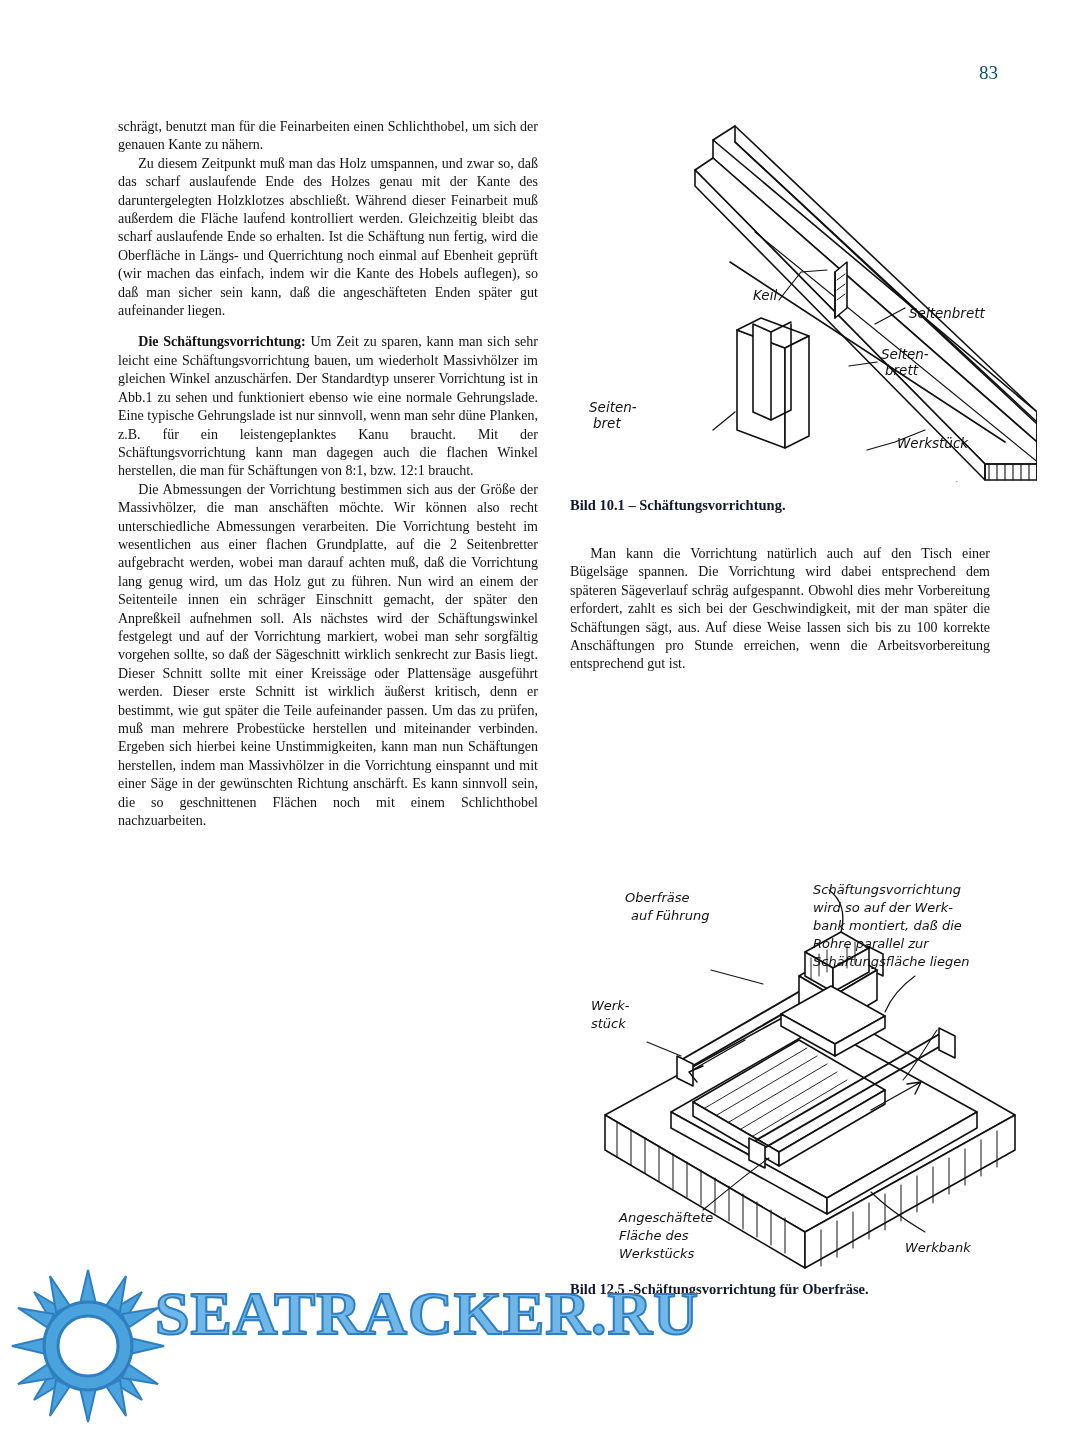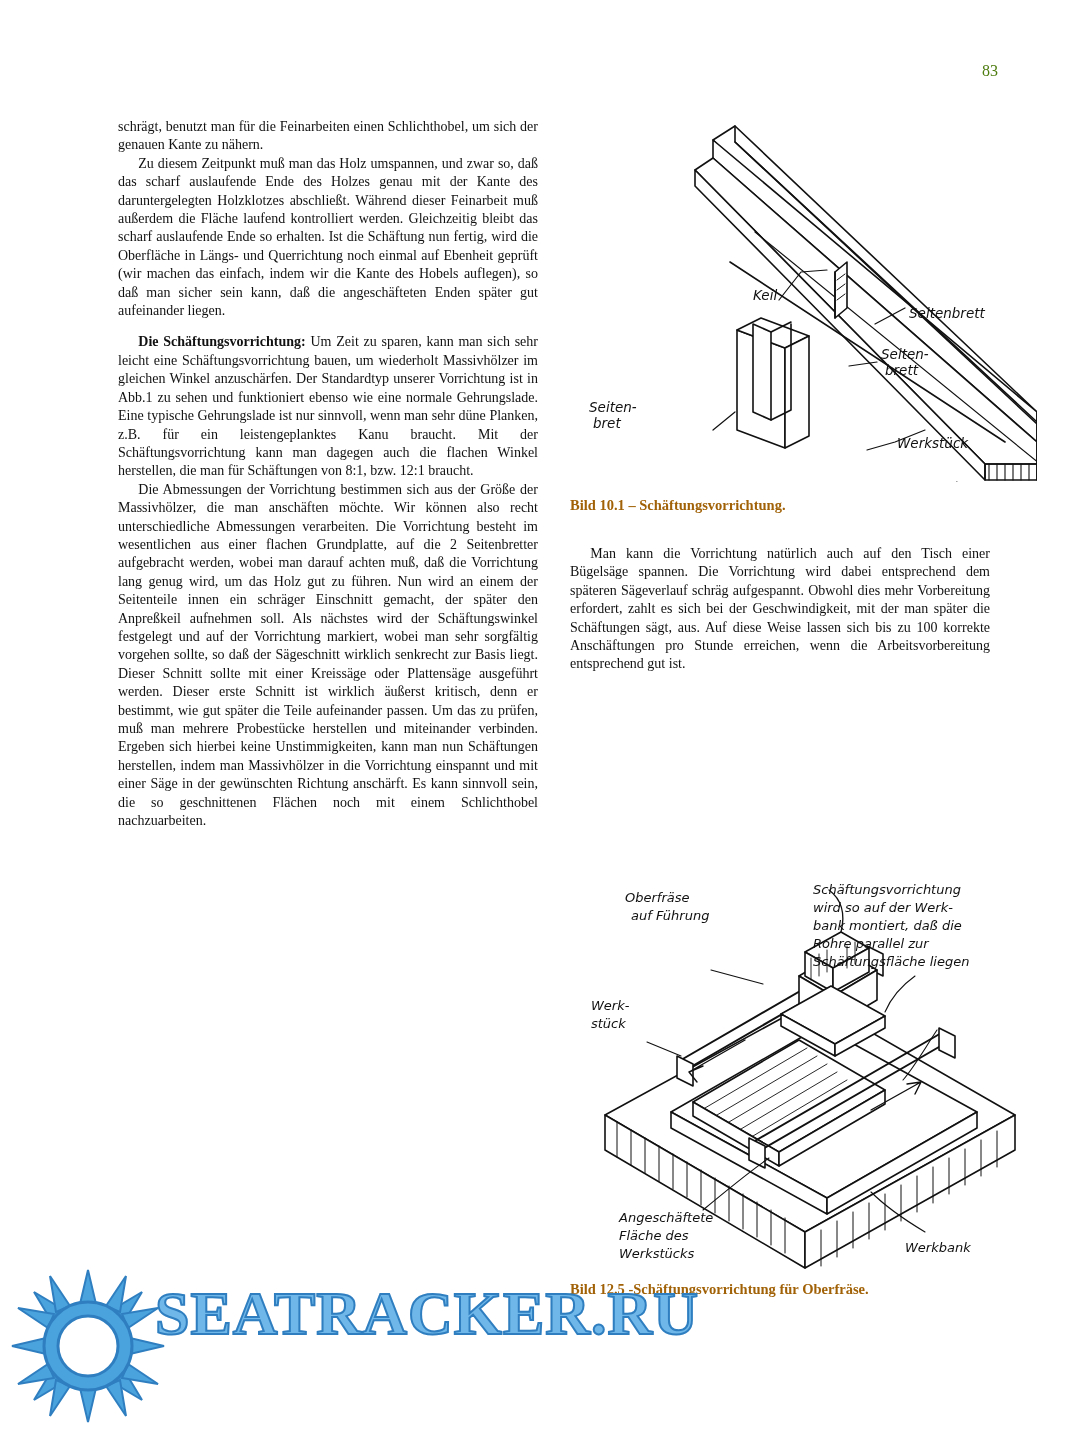--- a/index.html
+++ b/index.html
@@ -16,23 +16,23 @@
     overflow: hidden;
   }
   .page {
     position: absolute;
     inset: 0;
   }
   .page-number {
     position: absolute;
     top: 62px;
     right: 82px;
-    font-size: 16px;
-    font-family: "Liberation Serif", serif;
-    color: #4d7c0f;
+    font-size: 19px;
+    font-family: "Liberation Serif", serif;
+    color: #0c4a6e;
   }
   .col {
     position: absolute;
     top: 118px;
     width: 420px;
     font-size: 14px;
     line-height: 1.315;
     text-align: justify;
     hyphens: manual;
   }
@@ -48,21 +48,21 @@
 
   
   .fig {
     position: absolute;
     margin-left: 15px;
   }
   .fig-caption {
     font-family: "Liberation Serif", serif;
     font-size: 14.5px;
     font-weight: bold;
-    color: #a16207;
+    color: #0f172a;
   }
   #fig1 { left: 570px; top: 112px; width: 452px; height: 370px; }
   #fig1-caption { position: absolute; left: 570px; top: 497px; }
   #fig2 { left: 570px; top: 880px; width: 452px; height: 390px; }
   #fig2-caption { position: absolute; left: 570px; top: 1281px; }
 
   .fig svg { display: block; }
 
   
   .watermark {

